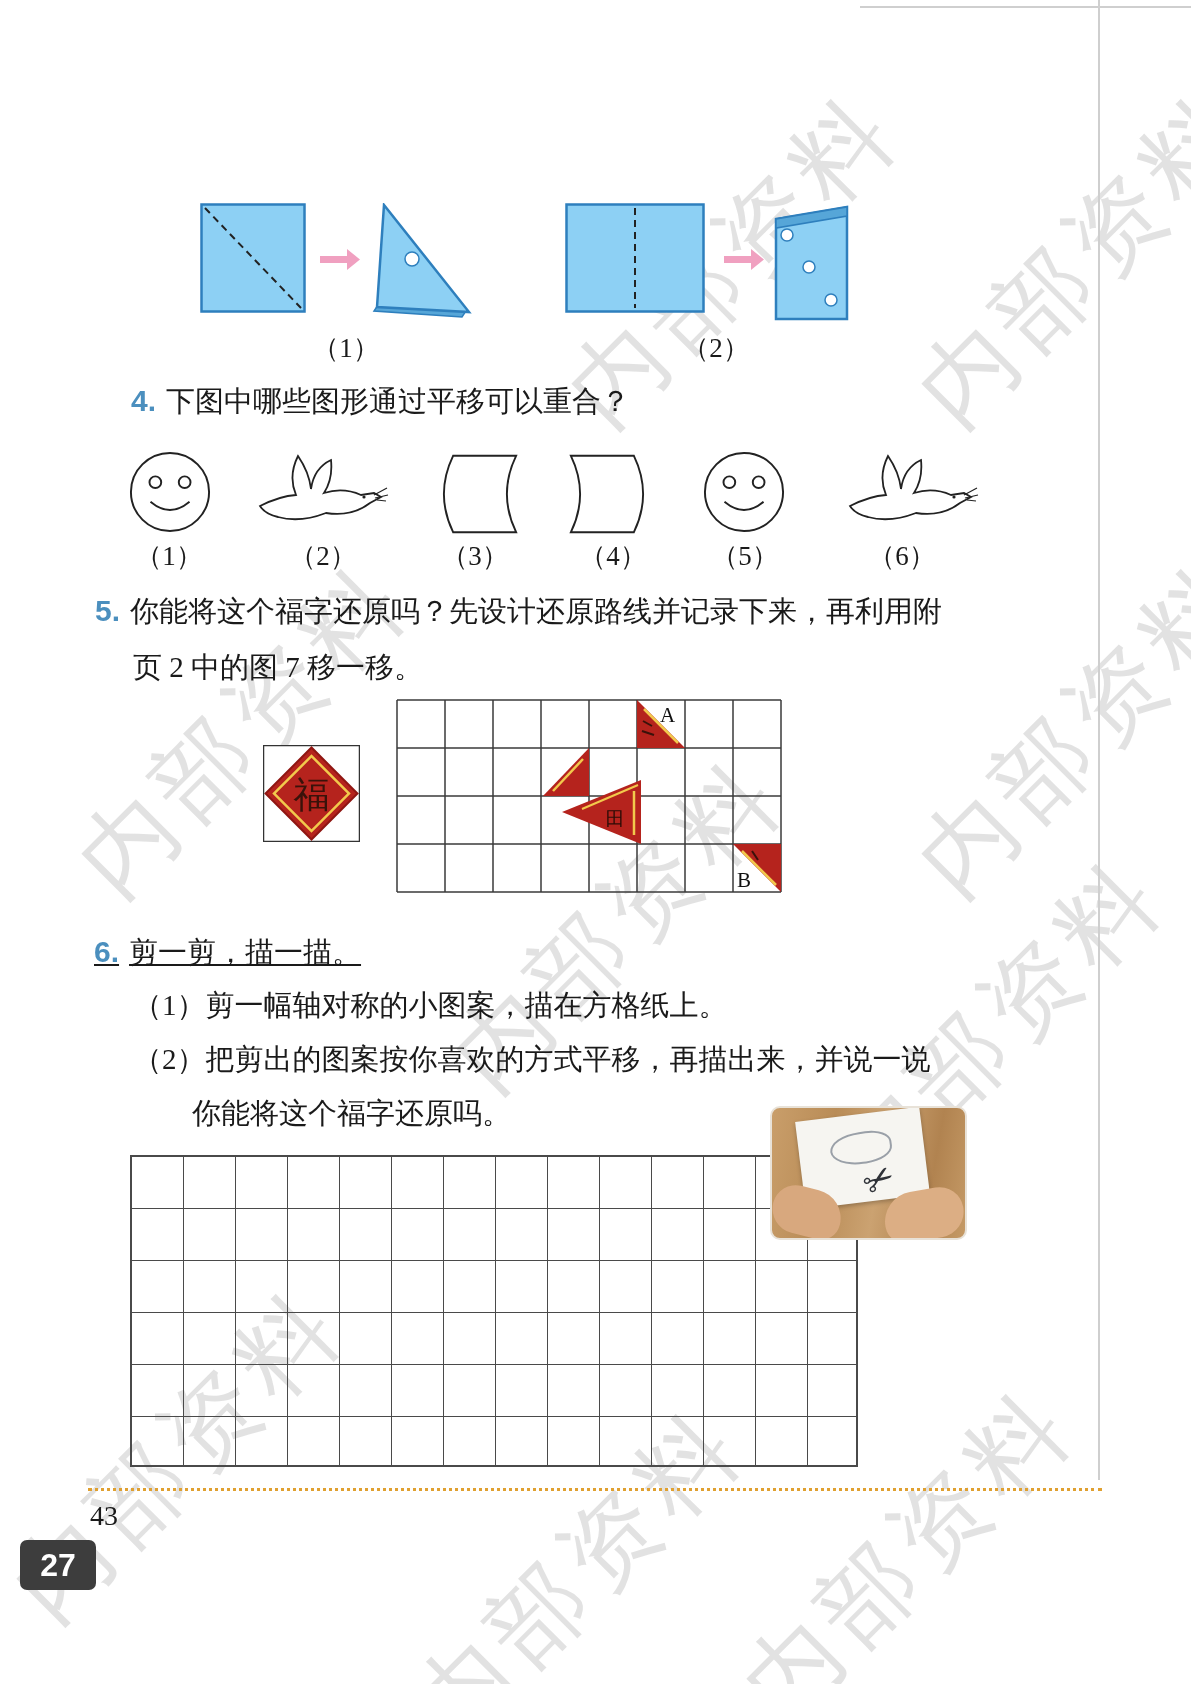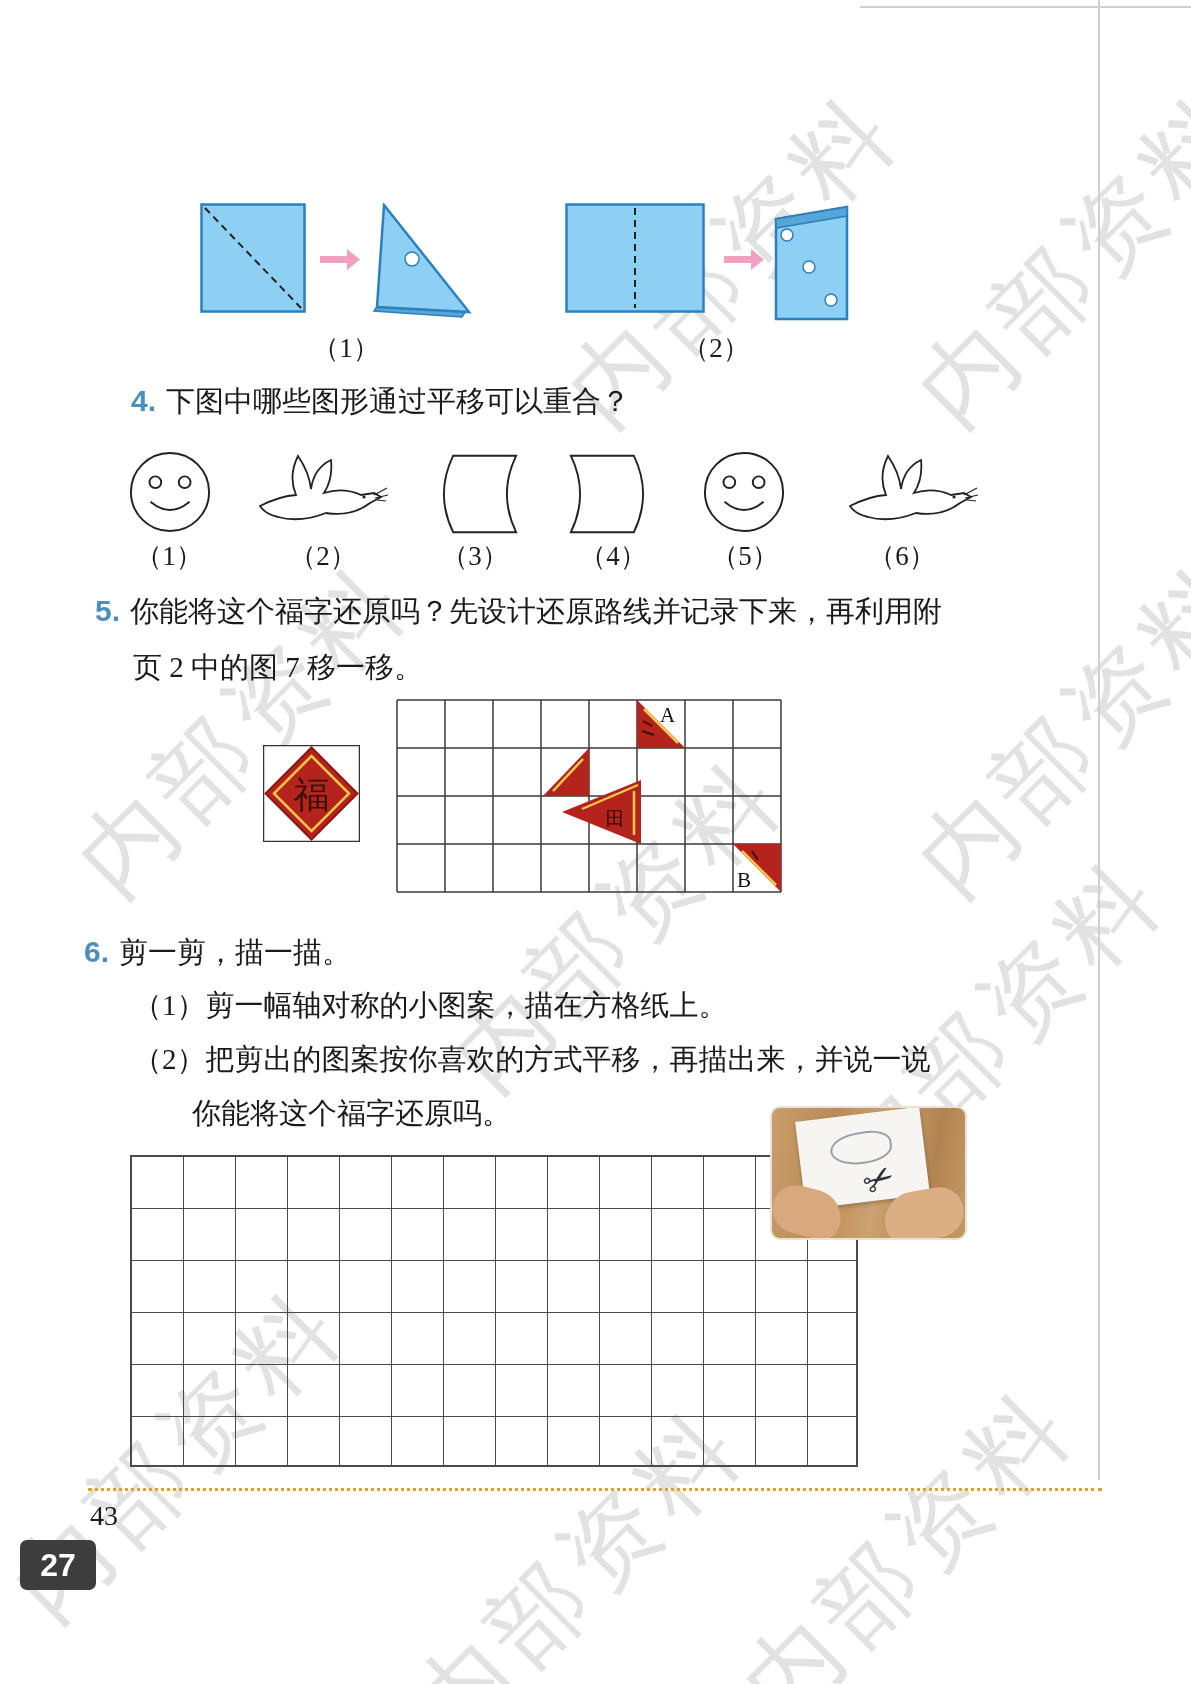--- a/index.html
+++ b/index.html
@@ -207,21 +207,21 @@
       <line x1="242" y1="86" x2="186" y2="110" stroke="#f2c94c" stroke-width="2"></line>
       <text x="219" y="126" text-anchor="middle" font-size="19" fill="#2a0c06">田</text>
 
       <polygon points="337,145 385,145 385,193" fill="#b5231d"></polygon>
       <line x1="346" y1="152" x2="380" y2="186" stroke="#f2c94c" stroke-width="2.5"></line>
       <path d="M356,152 l6,9" stroke="#3a120a" stroke-width="2" fill="none"></path>
       <text x="341" y="188" font-size="21" fill="#111">B</text>
     </svg>
   </div>
 
-  <div class="qline" style="left:84px;top:933px;">
+  <div class="qline" style="left:94px;top:933px;text-decoration:underline;">
     <span class="qnum">6.</span><span>剪一剪，描一描。</span>
   </div>
   <div class="sub" style="left:133px;top:986px;">（1）剪一幅轴对称的小图案，描在方格纸上。</div>
   <div class="sub" style="left:133px;top:1040px;">（2）把剪出的图案按你喜欢的方式平移，再描出来，并说一说</div>
   <div class="sub" style="left:192px;top:1094px;">你能将这个福字还原吗。</div>
 
   <div class="big-grid"></div>
 
   <div class="photo">
     <div class="paper"></div>

